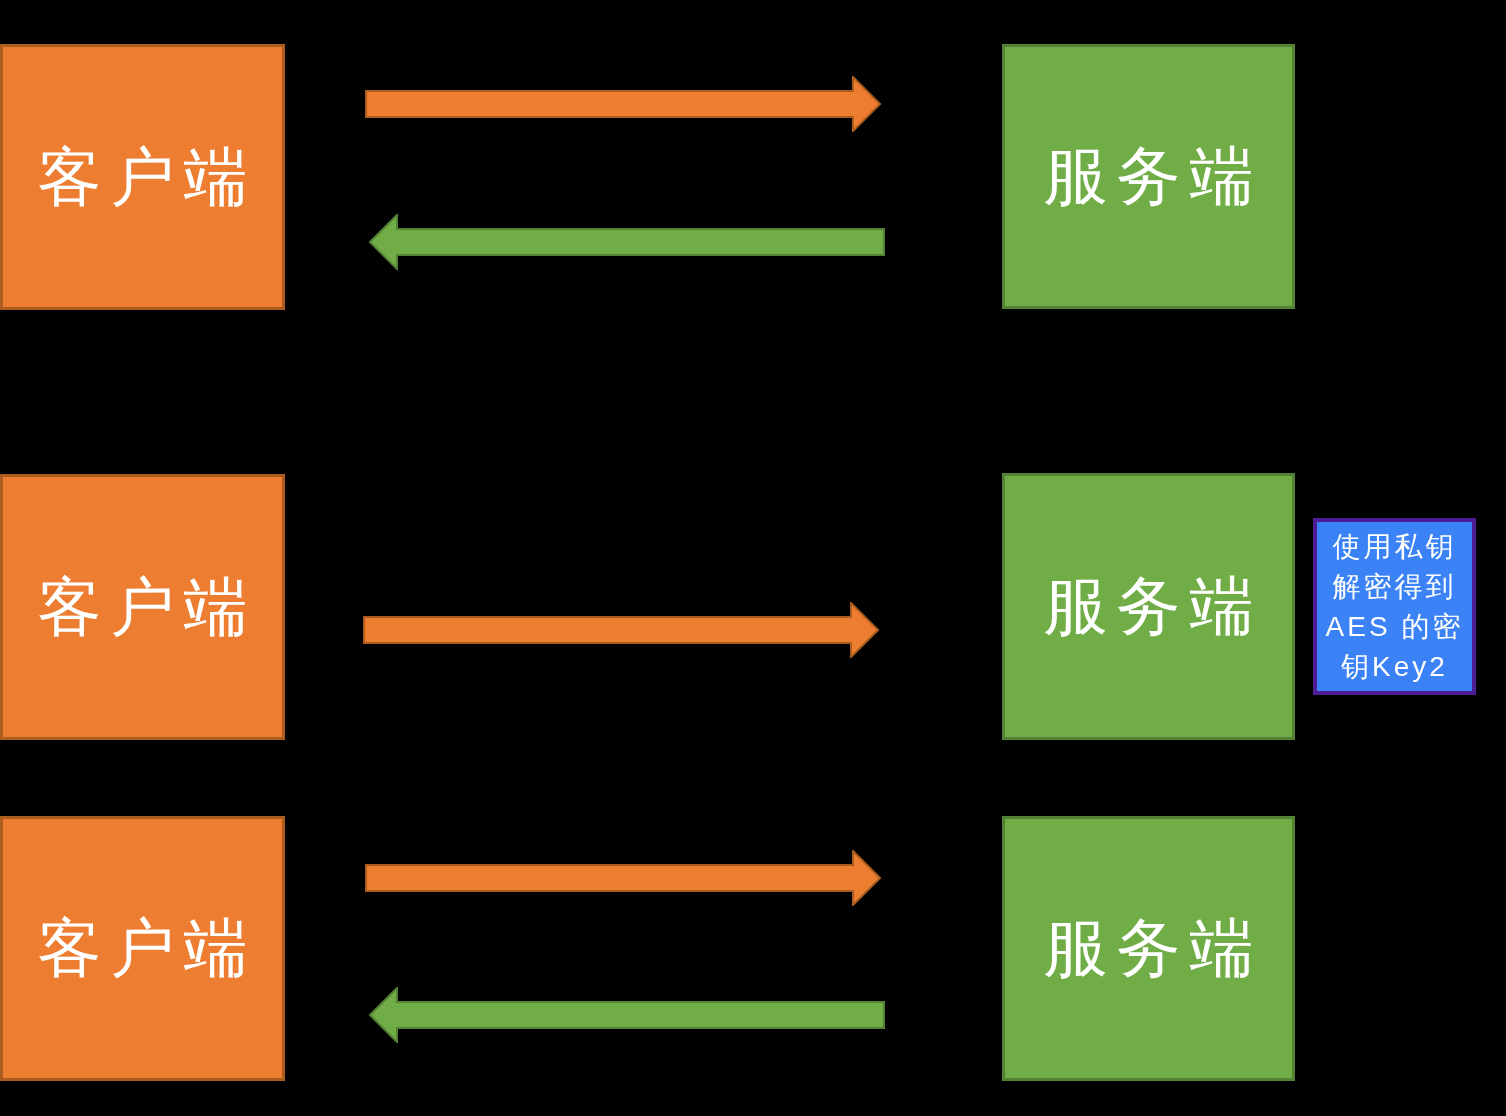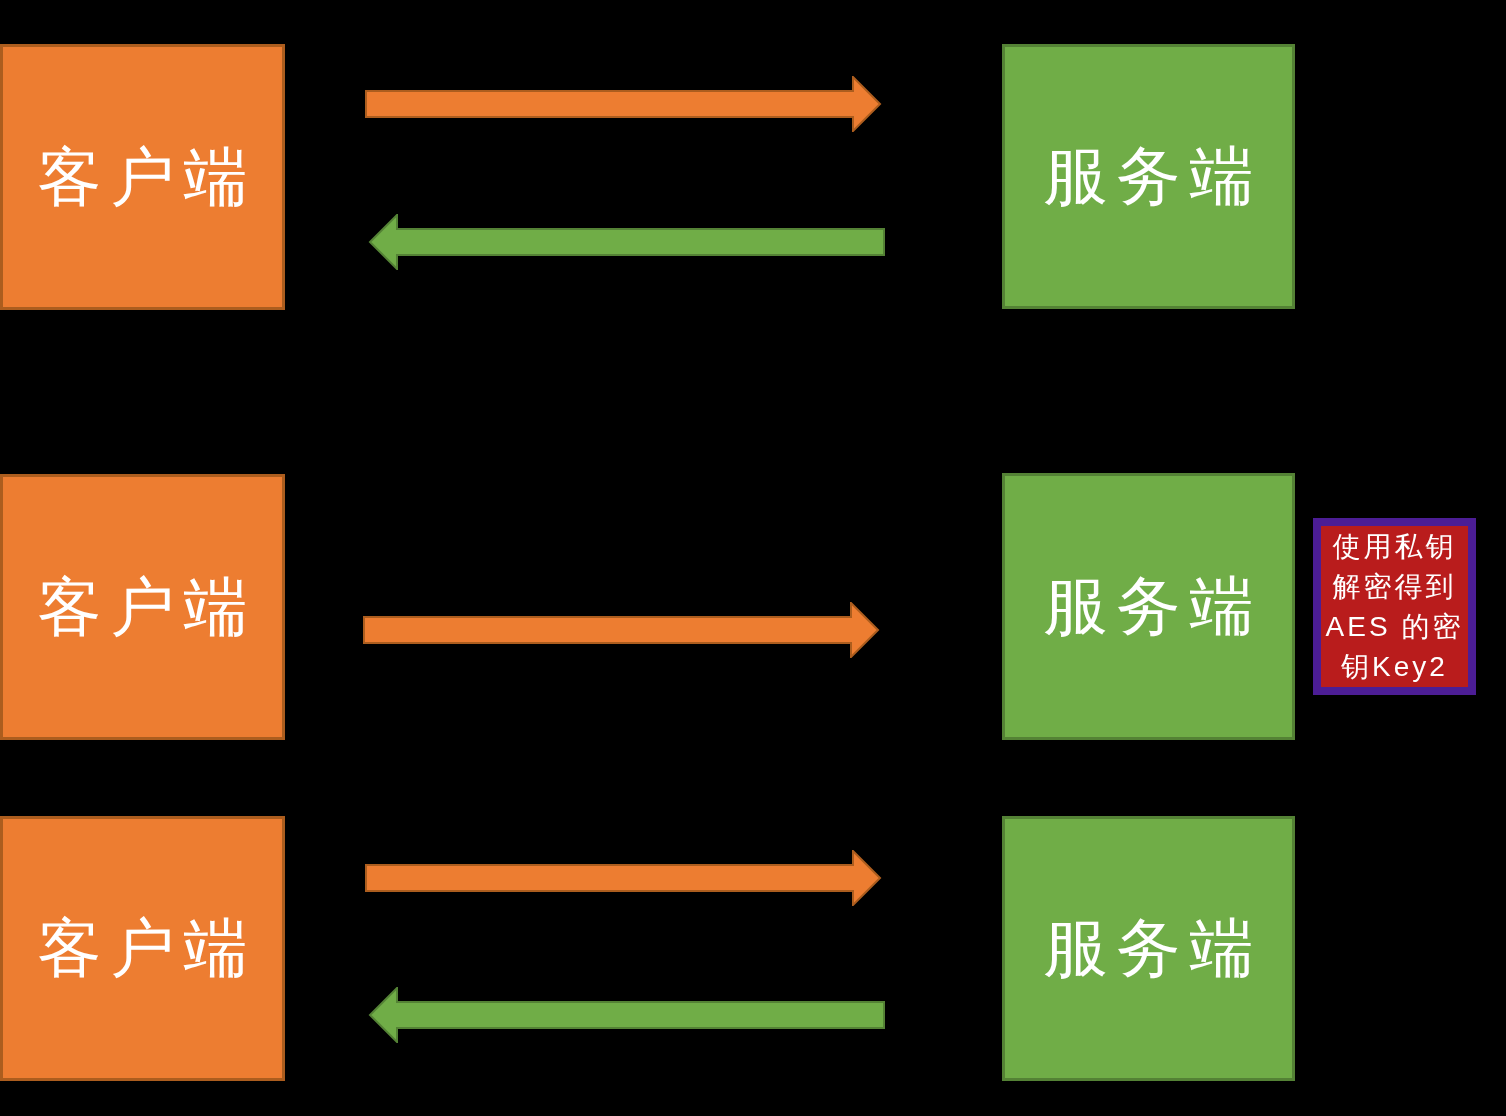--- a/index.html
+++ b/index.html
@@ -50,22 +50,22 @@
   .arrow svg { display: block; }
   .poly-orange { fill: #ED7D31; stroke: #AC5D1E; stroke-width: 2; }
   .poly-green  { fill: #70AD47; stroke: #548235; stroke-width: 2; }
   .note-box {
     position: absolute;
     left: 1313px;
     top: 518px;
     width: 163px;
     height: 177px;
     box-sizing: border-box;
-    background: #b91c1c;
-    border: 8px solid #4c1d95;
+    background: #3b82f6;
+    border: 4px solid #4c1d95;
     display: flex;
     align-items: center;
     justify-content: center;
   }
   .note-text {
     color: #FFFFFF;
     font-size: 28px;
     line-height: 40px;
     letter-spacing: 3px;
     text-align: center;

